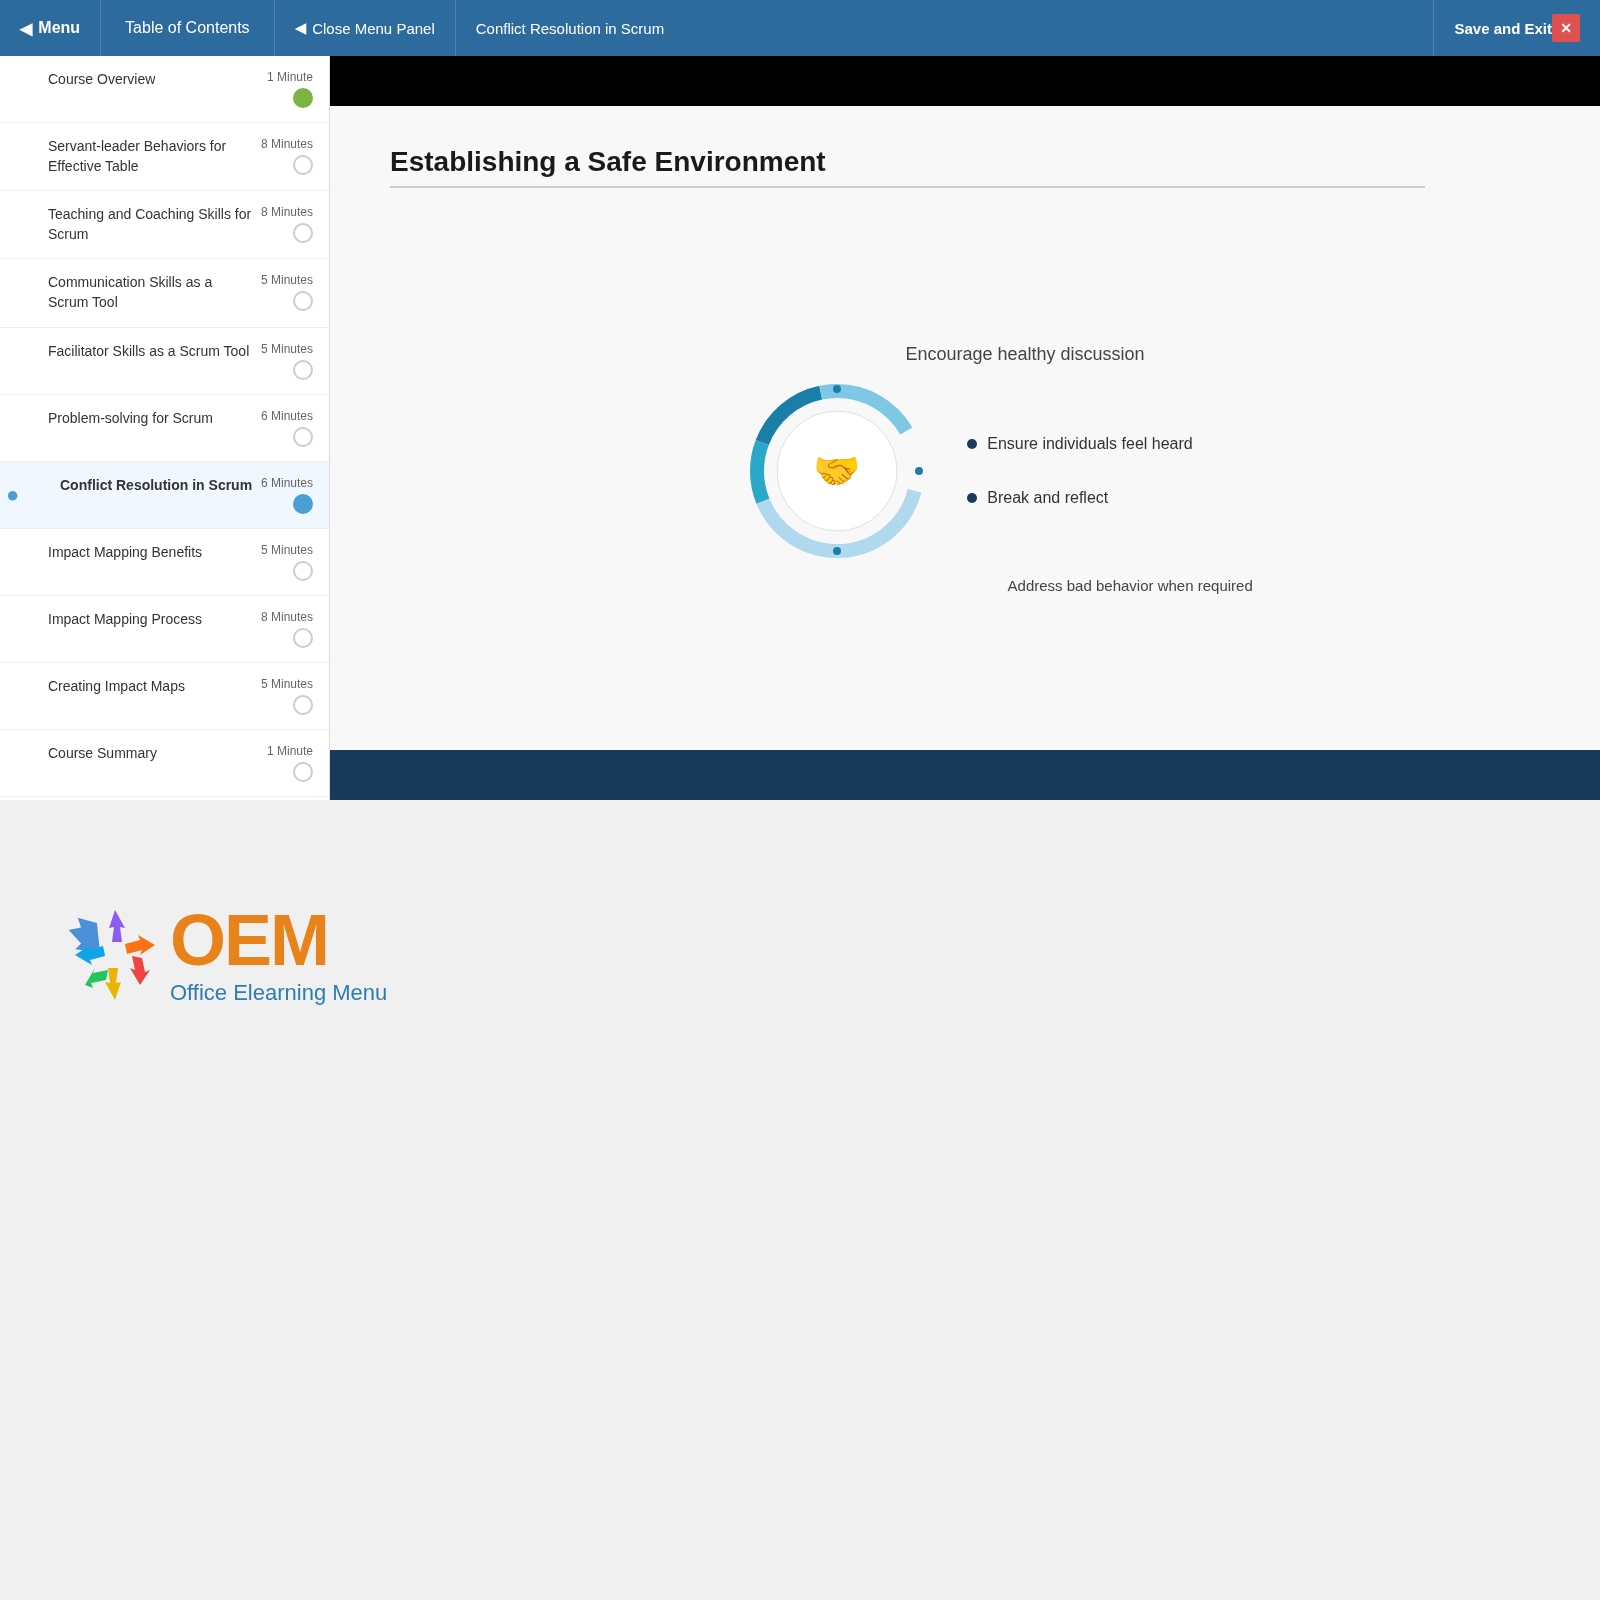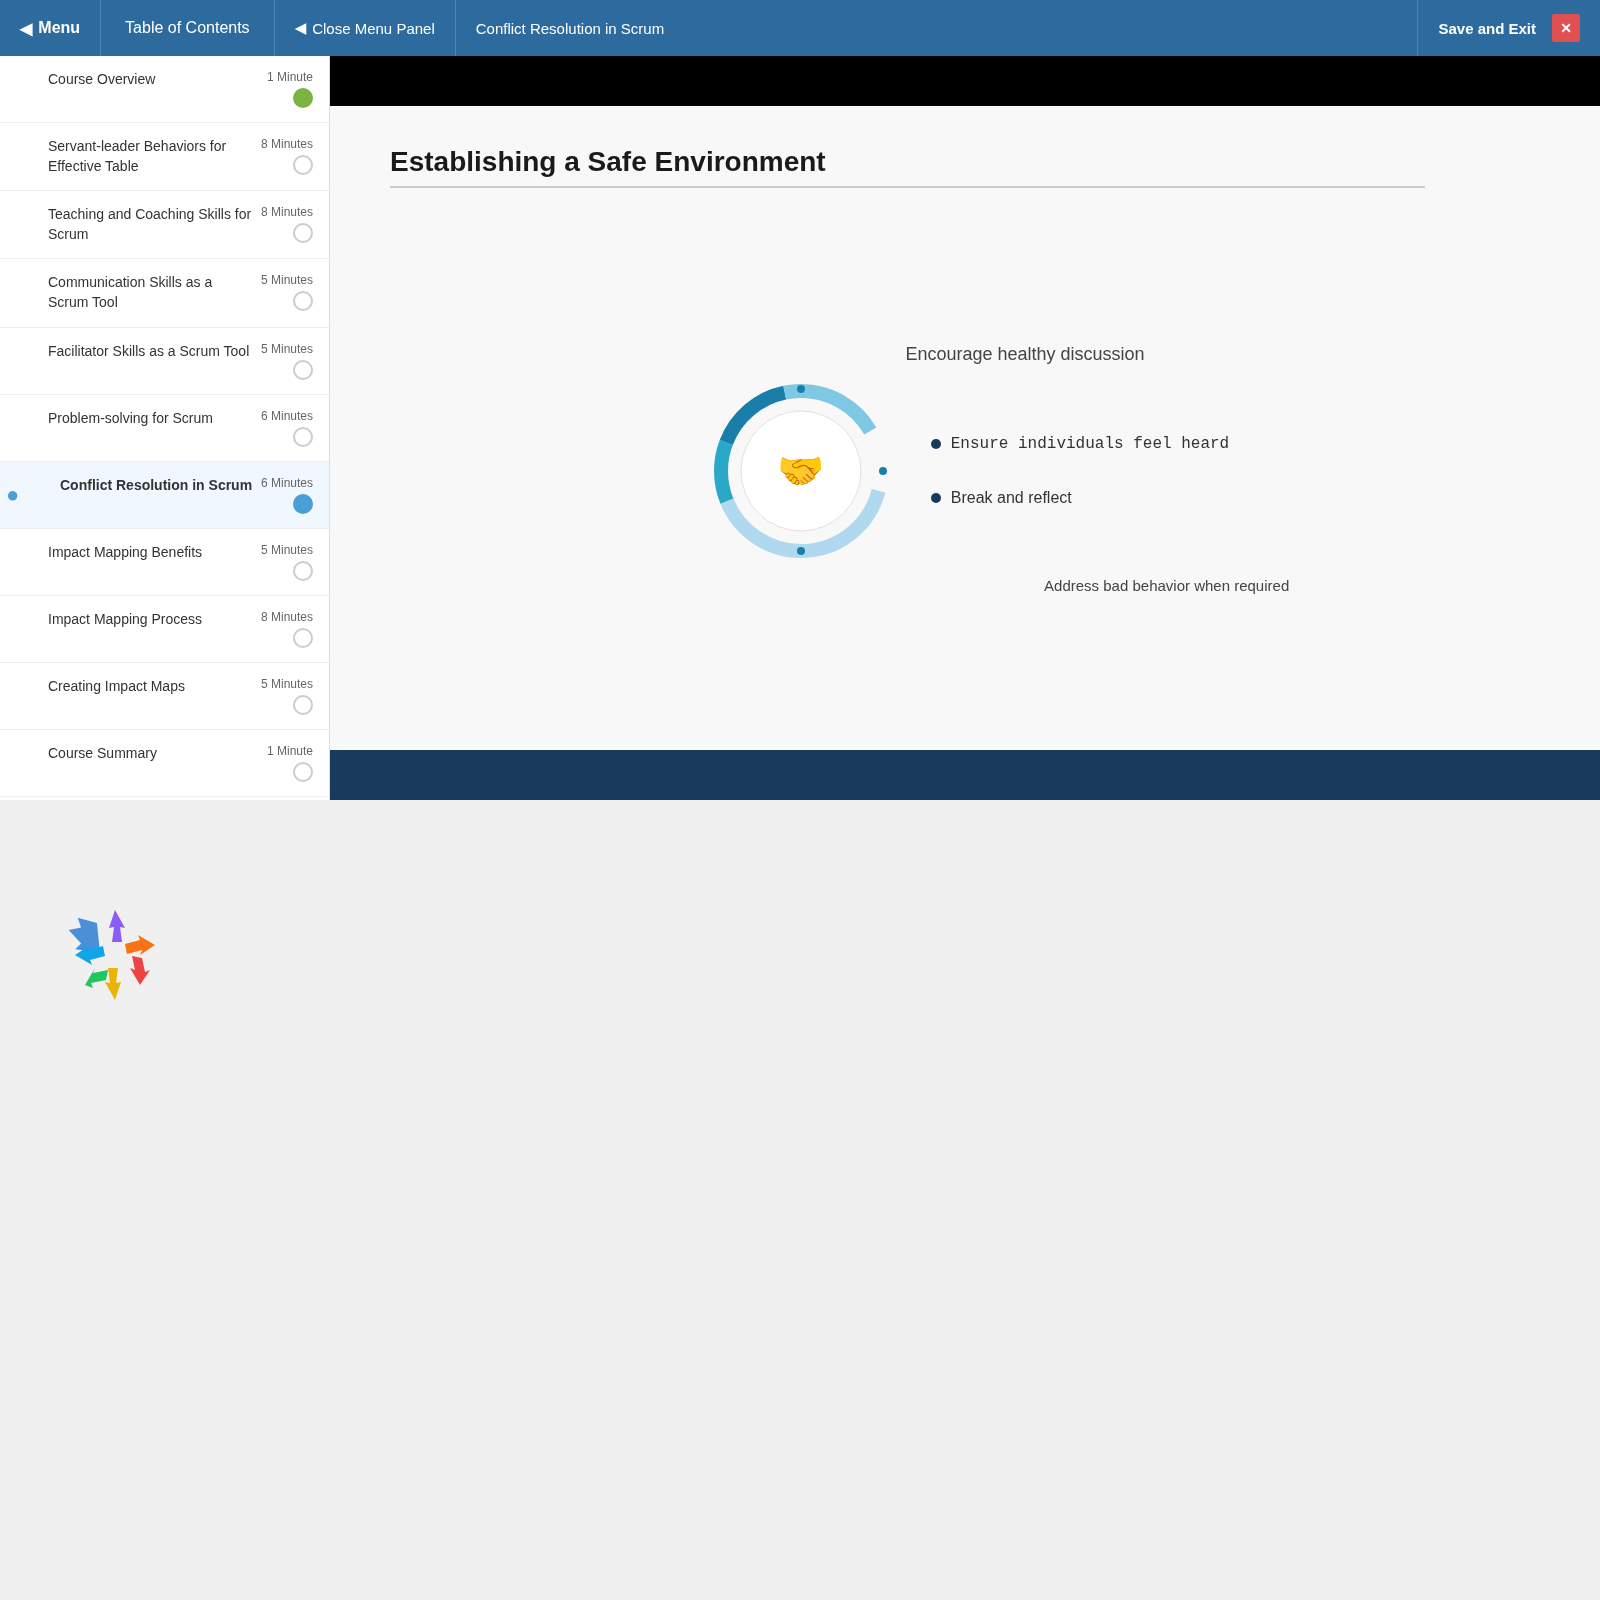--- a/index.html
+++ b/index.html
@@ -48,21 +48,21 @@
       flex: 1;
     }
     .top-nav .save-exit-btn {
       display: flex;
       align-items: center;
       padding: 0 20px;
       font-size: 15px;
       font-weight: bold;
       cursor: pointer;
       background: #2d6b9e;
-      gap: 16px;
+      gap: 0;
       border-left: 1px solid #4a84b5;
     }
     .save-exit-btn .close-x {
       background: #e05050;
       color: white;
       width: 28px;
       height: 28px;
       display: flex;
       align-items: center;
       justify-content: center;
@@ -390,21 +390,21 @@
                 <circle cx="182" cy="100" r="4" fill="#1a7fa8"></circle>
                 <circle cx="100" cy="180" r="4" fill="#1a7fa8"></circle>
 
                 <circle cx="100" cy="100" r="60" fill="white" stroke="#e0e0e0" stroke-width="1"></circle>
               </svg>
               
               <div style="position:absolute; top:50%; left:50%; transform:translate(-50%,-50%); font-size:38px; color:#4a9fd4;">🤝</div>
             </div>
 
             <div style="display:flex; flex-direction:column; gap:36px;">
-              <div style="display:flex; align-items:center; gap:10px;font-family:Liberation Mono, monospace;">
+              <div style="display:flex; align-items:center; gap:10px;">
                 <div style="width:10px; height:10px; border-radius:50%; background:#1a3a5c; flex-shrink:0;"></div>
                 <span style="font-size:16px; color:#333;">Ensure individuals feel heard</span>
               </div>
               <div style="display:flex; align-items:center; gap:10px;">
                 <div style="width:10px; height:10px; border-radius:50%; background:#1a3a5c; flex-shrink:0;"></div>
                 <span style="font-size:16px; color:#333;">Break and reflect</span>
               </div>
             </div>
           </div>
 
@@ -431,14 +431,18 @@
       <polygon points="95,45 80,55 82,50 67,54 65,44 80,40 78,35" fill="#f97316"></polygon>
 
       <polygon points="80,85 70,68 75,70 72,56 82,58 85,72 90,70" fill="#ef4444"></polygon>
 
       <polygon points="55,100 45,82 50,83 48,68 58,68 56,83 61,82" fill="#eab308"></polygon>
 
       <polygon points="25,85 35,68 33,73 48,70 46,80 31,83 33,88" fill="#22c55e"></polygon>
 
       <polygon points="15,55 30,45 28,50 43,46 45,56 30,60 32,65" fill="#0ea5e9"></polygon>
     </svg>
+    <div class="oem-text-group">
+      <div class="oem-letters">OEM</div>
+      <div class="oem-subtitle">Office Elearning Menu</div>
+    </div>
   </div>
 </div>
 
 </body></html>

